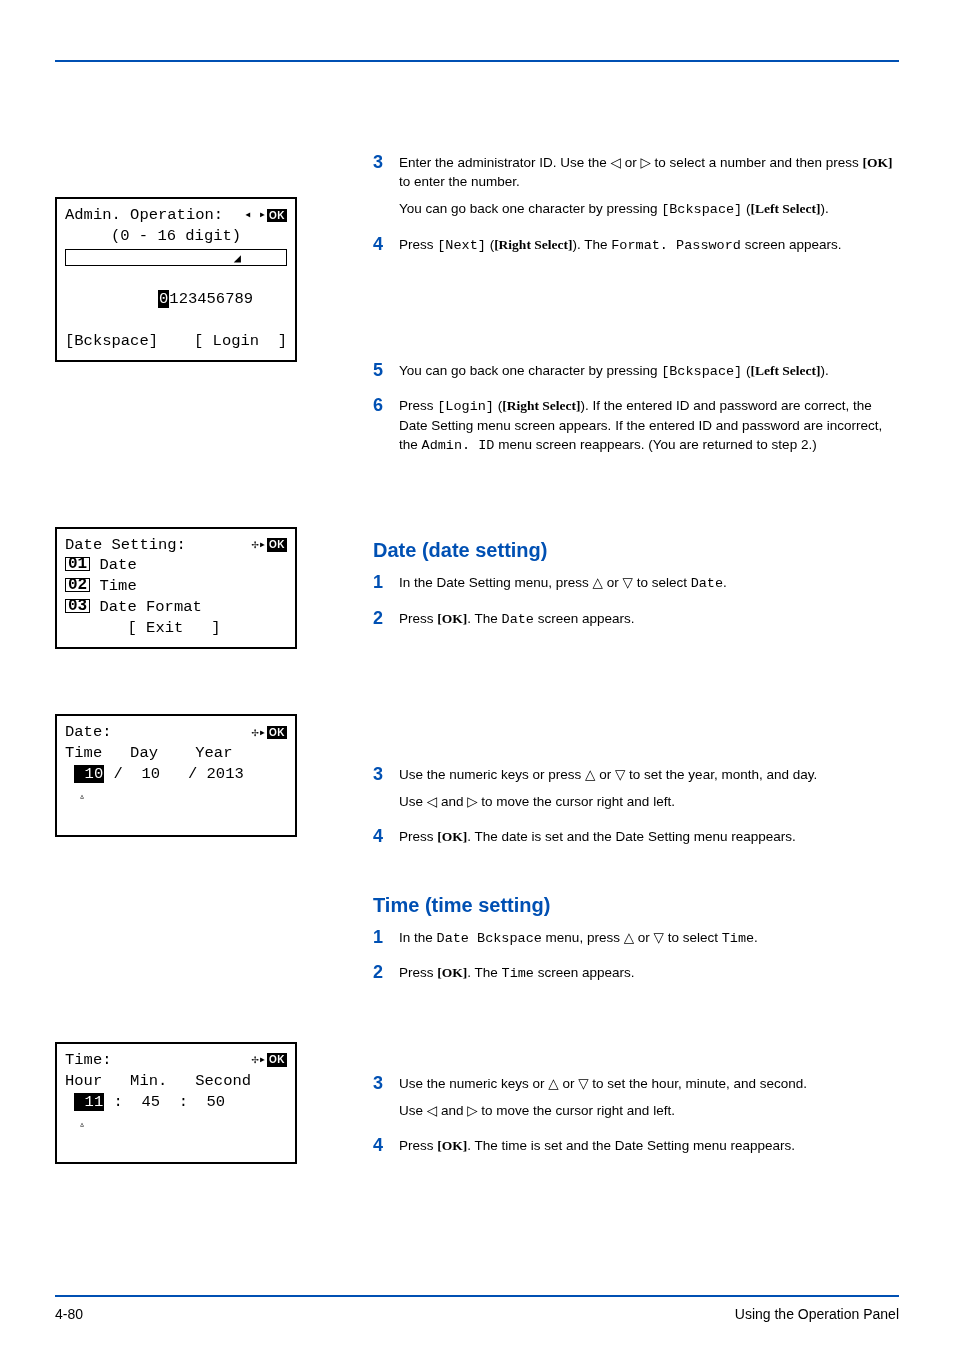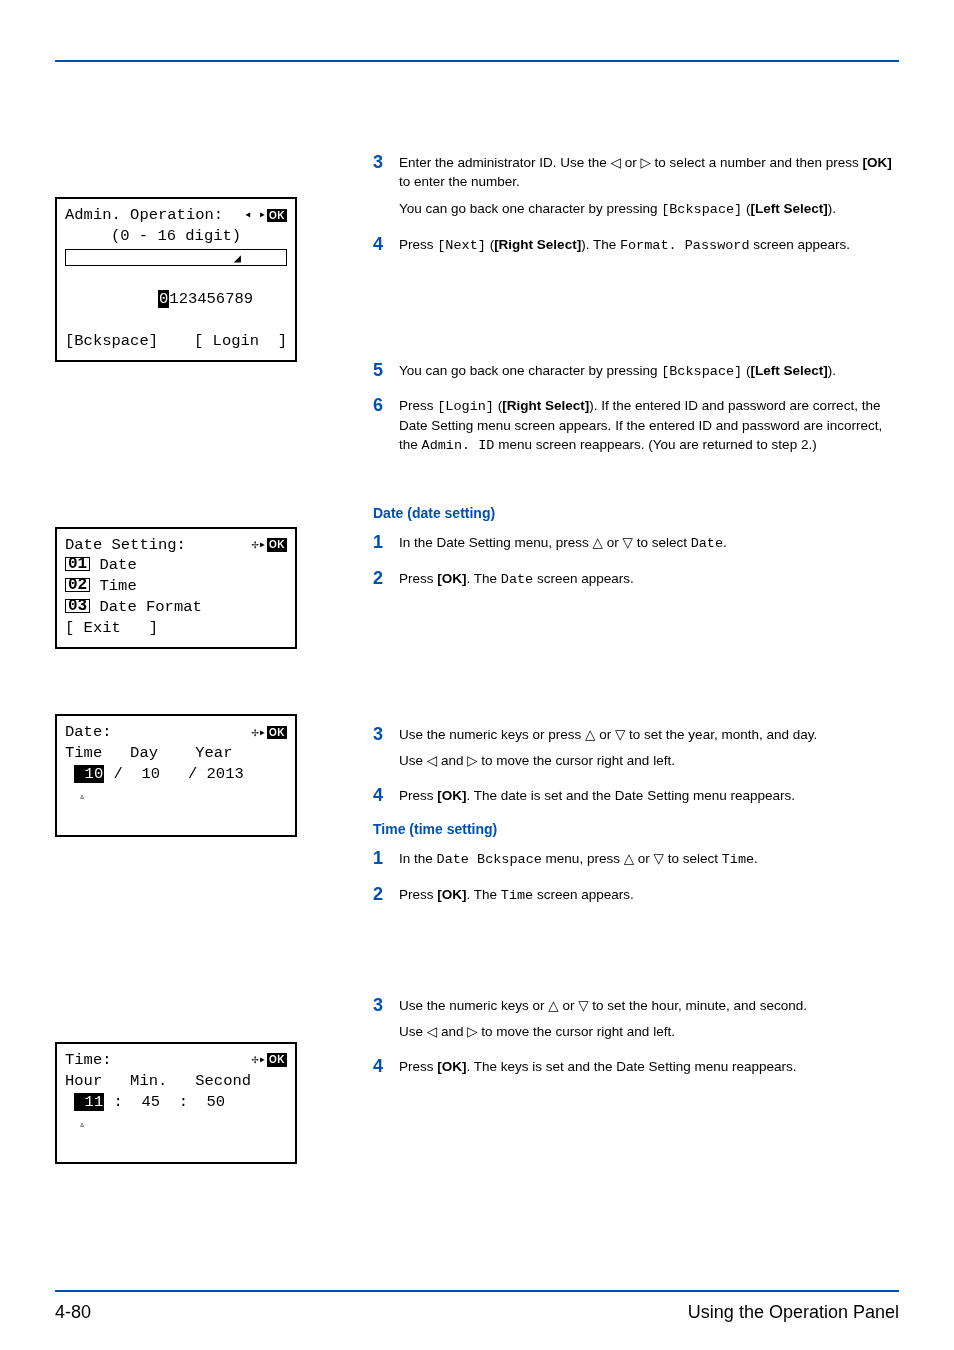--- a/index.html
+++ b/index.html
@@ -130,41 +130,41 @@
   .step .txt {
     flex: 1;
     padding-top: 2px;
   }
   .step .txt p {
     margin: 0 0 8px 0;
   }
   .mono {
     font-family: "Courier New", Courier, monospace;
   }
-  b { font-weight: bold; }
+  b { font-weight: bold; font-family: Liberation Serif, serif; }
   .subhead {
     color: #0050b3;
     font-weight: bold;
-    margin: 4px 0 8px 0;
-    font-size: 14px;
+    margin: 36px 0 8px 0;
+    font-size: 20px;
   }
   .footer {
     position: absolute;
     bottom: 25px;
     left: 55px;
     right: 55px;
   }
   .footer-rule {
     border-top: 2px solid #0050b3;
     margin-bottom: 8px;
   }
   .footer-row {
     display: flex;
     justify-content: space-between;
-    font-size: 18px;
+    font-size: 14px;
   }
 </style>
 </head>
 <body>
 
 <div class="page">
   <div class="header-rule"></div>
 
   <div class="content">
     <div class="left-col">
@@ -196,21 +196,21 @@
         <div class="title-row">
           <span>Date Setting:</span>
           <span class="cross-ok">
               <span class="cross">✢▸</span>
               <span class="ok">OK</span>
             </span>
         </div>
         <div class="row"><span class="menu-num">01</span><span> Date</span></div>
         <div class="row"><span class="menu-num">02</span><span> Time</span></div>
         <div class="row"><span class="menu-num">03</span><span> Date Format</span></div>
-        <div class="row" style="text-align:left;padding-right:4px;">[ Exit   ]</div>
+        <div class="row" style="text-align:center;padding-right:4px;">[ Exit   ]</div>
       </div>
 
       <div style="height:65px;"></div>
 
       <div class="lcd">
         <div class="title-row">
           <span>Date:</span>
           <span class="cross-ok">
               <span class="cross">✢▸</span>
               <span class="ok">OK</span>
@@ -326,21 +326,21 @@
       <div class="step">
         <div class="num">3</div>
         <div class="txt">
           <p>Use the numeric keys or △ or ▽ to set the hour, minute, and second.</p>
           <p>Use ◁ and ▷ to move the cursor right and left.</p>
         </div>
       </div>
       <div class="step">
         <div class="num">4</div>
         <div class="txt">
-            <p><span>Press </span><b>[OK]</b><span>. The keys is set and the Date Setting menu reappears.</span></p>
+            <p><span>Press </span><b>[OK]</b><span>. The time is set and the Date Setting menu reappears.</span></p>
           </div>
       </div>
 
     </div>
   </div>
 
   <div class="footer">
     <div class="footer-rule"></div>
     <div class="footer-row">
       <span>4-80</span>

